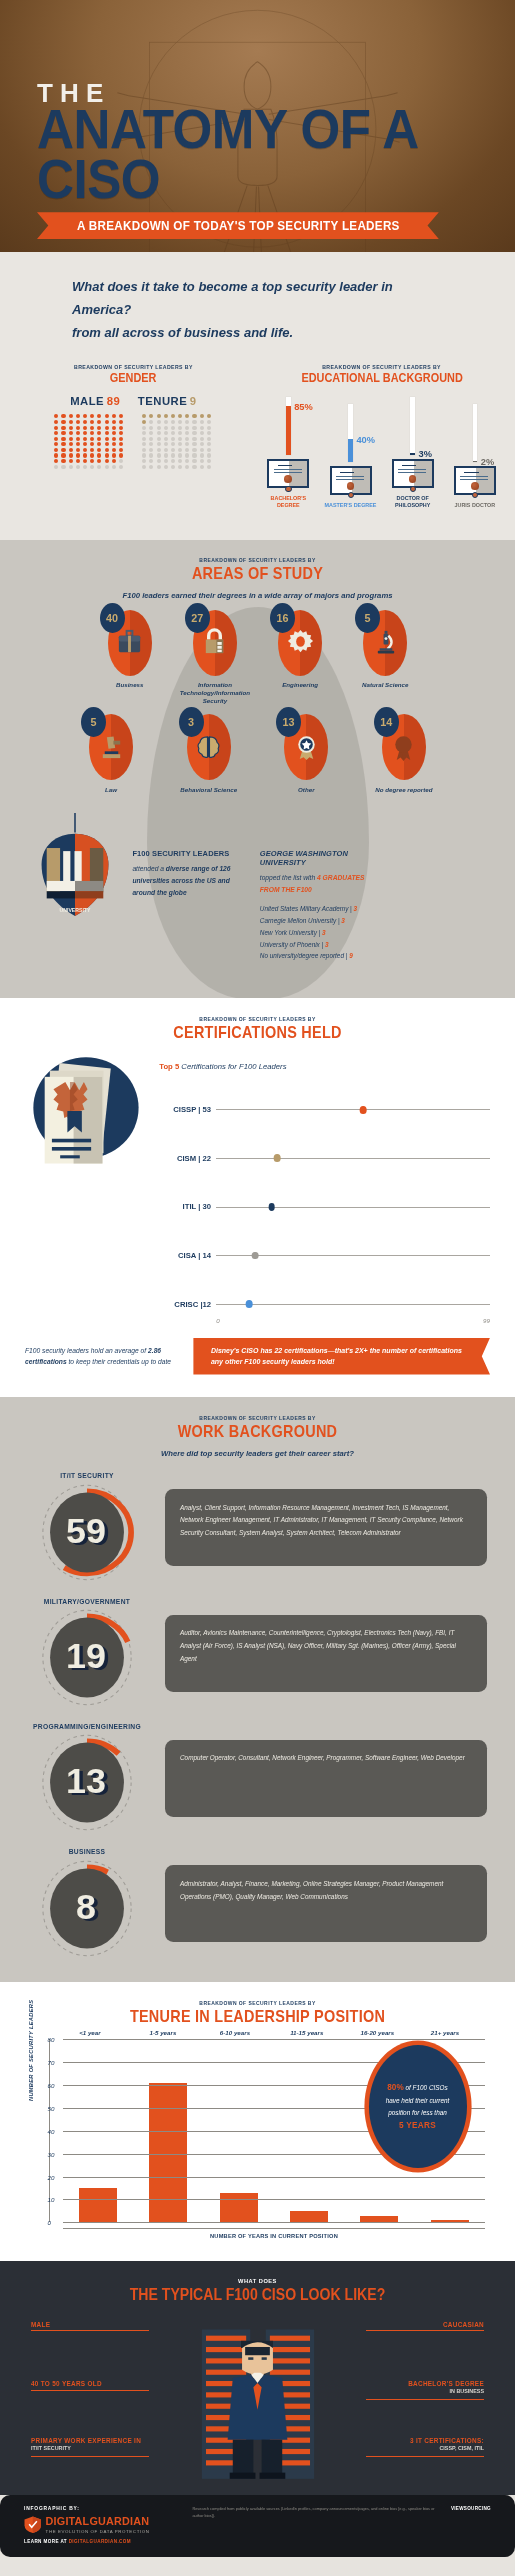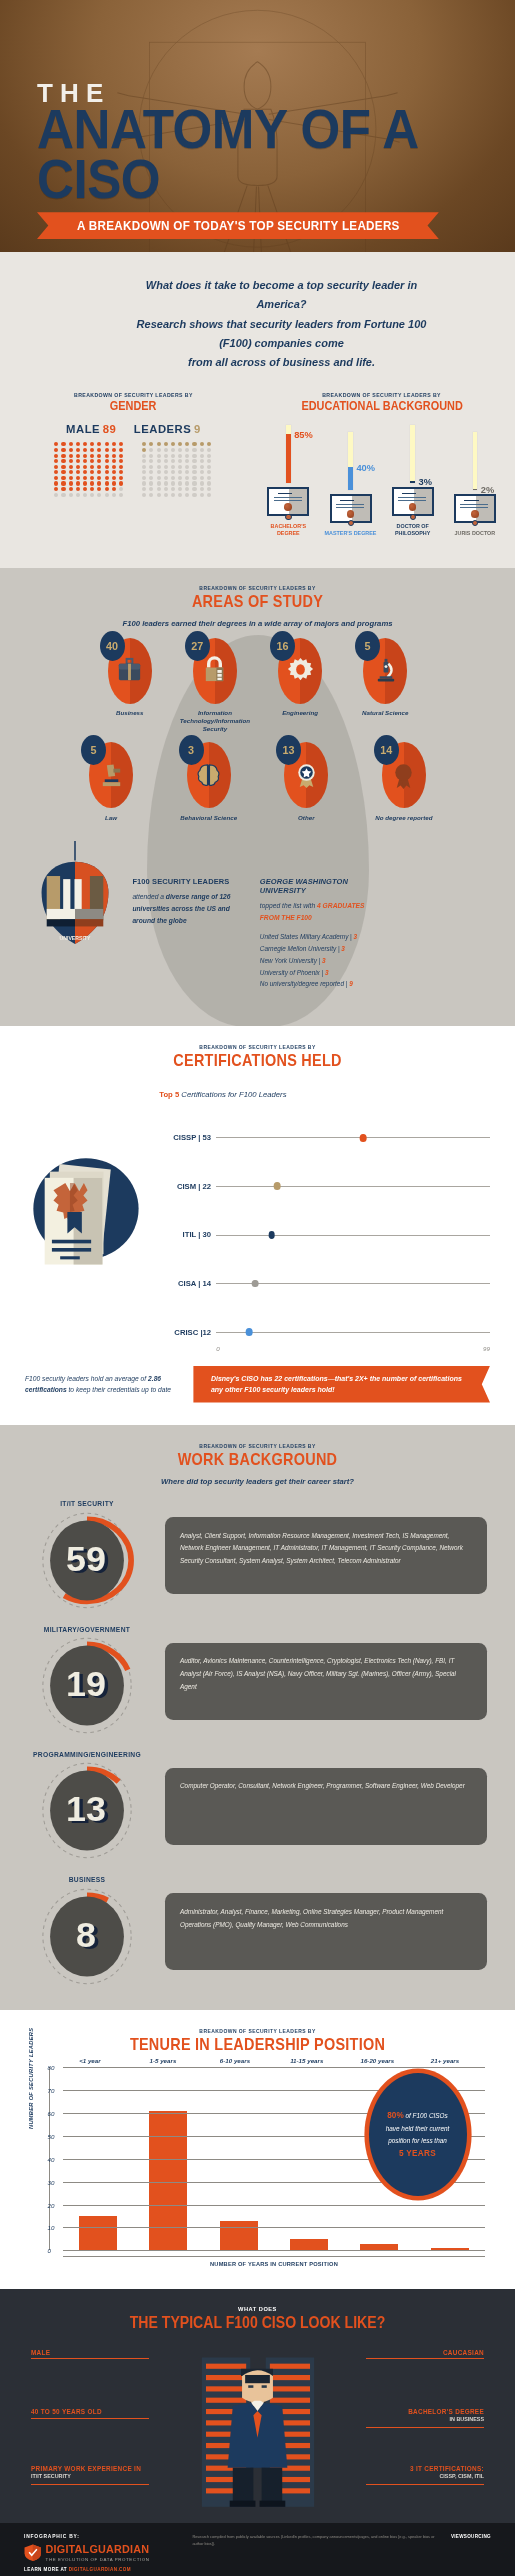--- a/index.html
+++ b/index.html
@@ -58,24 +58,23 @@
     letter-spacing: 0.3px; line-height: 1.05; margin-top: 2.1px;
     font-family: "Liberation Sans Narrow","Liberation Sans",sans-serif;
     transform: scaleX(0.85);
   }
   .sec-sub {
     text-align: center; color: #1c3a5e; font-size: 7.7px; font-style: italic;
     font-weight: bold; margin-top: 8.2px;
     font-family: "Liberation Sans Narrow","Liberation Sans",sans-serif;
   }
   .intro {
-    text-align: center; color: #1c3a5e; font-style: italic; font-weight: bold;
-    font-size: 11px; line-height: 1.75; padding: 24px 72px 17.5px;
+    text-align: left; color: #1c3a5e; font-style: italic; font-weight: bold;
+    font-size: 13px; line-height: 1.75; padding: 24px 72px 17.5px;
     font-family: "Liberation Sans Narrow","Liberation Sans",sans-serif;
-    margin-left: 48px;
   }
 
   
   .two-col { display: flex; padding: 2.1px 9.3px 15.5px; }
   .col { flex: 1; }
   .col-head-eyebrow {
     text-align: center; color: #1c3a5e; font-size: 5.2px; font-weight: bold;
     letter-spacing: 0.4px; font-family: "Liberation Sans Narrow","Liberation Sans",sans-serif;
   }
   .col-head-title {
@@ -93,21 +92,21 @@
   .dotgrids { display: flex; justify-content: center; gap: 17.5px; margin-top: 7.2px; }
   .dotgrid { display: grid; grid-template-columns: repeat(10, 5.7px); gap: 1.5px; }
   .dot { width: 4.1px; height: 4.1px; border-radius: 50%; background: #cfccc6; }
   .dot.on-male { background: #e2511e; }
   .dot.on-female { background: #b79b6a; }
 
   
   .edu-wrap { display: flex; justify-content: center; gap: 8.2px; margin-top: 8.2px; align-items: flex-end; }
   .edu-item { width: 54px; text-align: center; }
   .edu-gauge { height: 62px; display: flex; align-items: flex-end; justify-content: center; position: relative; }
-  .edu-track { width: 4.6px; height: 58px; background: #fef9c3; position: relative; box-shadow: 0 0 0 0.5px rgba(0,0,0,.04); }
+  .edu-track { width: 4.6px; height: 58px; background: #ffffff; position: relative; box-shadow: 0 0 0 0.5px rgba(0,0,0,.04); }
   .edu-fill { position: absolute; left: 0; bottom: 0; width: 100%; }
   .edu-pct { position: absolute; left: 8.2px; font-size: 9.3px; font-weight: bold;
     font-family: "Liberation Sans Narrow","Liberation Sans",sans-serif; white-space: nowrap; }
   .cert-icon { width: 42px; height: 29px; margin: 4.1px auto 0; position: relative; }
   .cert-frame { position: absolute; inset: 0; border: 2.6px solid #1c3a5e; background: linear-gradient(90deg,#fff 0 52%, #bfbcb6 52% 100%); }
   .cert-l1 { position: absolute; left: 10.3px; top: 5.7px; width: 14.4px; height: 1.5px; background: #1c3a5e; }
   .cert-l2 { position: absolute; left: 6.2px; top: 9.8px; width: 28px; height: 1px; background: #4a6c8c; }
   .cert-l3 { position: absolute; left: 6.2px; top: 13px; width: 28px; height: 1px; background: #4a6c8c; }
   .cert-seal { position: absolute; left: 17px; top: 16px; width: 7.7px; height: 7.7px; border-radius: 50%;
      background: radial-gradient(circle at 35% 35%, #c4643a, #8f3e1d); }
@@ -151,21 +150,21 @@
     font-family: "Liberation Sans Narrow","Liberation Sans",sans-serif; }
   .uni-h.ital { font-style: italic; }
   .uni-p { color: #1c3a5e; font-size: 6.7px; font-style: italic; line-height: 1.75; margin-top: 5.2px;
     font-family: "Liberation Sans Narrow","Liberation Sans",sans-serif; }
   .uni-p b { font-weight: bold; }
   .hl { color: #e2511e; font-weight: bold; }
   .uni-list { margin-top: 7.2px; color: #1c3a5e; font-size: 6.4px; font-style: italic; line-height: 1.85;
     font-family: "Liberation Sans Narrow","Liberation Sans",sans-serif; }
 
   
-  .cert-body { display: flex; align-items: center; padding: 8.2px 25px 0; gap: 10.3px; }
+  .cert-body { display: flex; align-items: flex-start; padding: 8.2px 25px 0; gap: 10.3px; }
   .cert-art { width: 124px; flex: none; position: relative; height: 129px; }
   .lolli-wrap { flex: 1; padding-top: 12.4px; }
   .lolli-title { color: #1c3a5e; font-size: 7.7px; font-style: italic; margin-bottom: 7.2px;
      font-family: "Liberation Sans Narrow","Liberation Sans",sans-serif; }
   .lolli-title b { color: #e2511e; font-weight: bold; font-style: normal; }
   .lolli-row { display: flex; align-items: center; height: 20.6px; margin-top: 28px; }
   .lolli-label { width: 57px; text-align: right; color: #1c3a5e; font-size: 7.7px; font-weight: bold;
      padding-right: 5.2px; font-family: "Liberation Sans Narrow","Liberation Sans",sans-serif; }
   .lolli-track { flex: 1; height: 0.5px; background: #a9a6a0; position: relative; }
   .lolli-dot { position: absolute; top: -3.6px; width: 6.7px; height: 7.7px; border-radius: 50%; transform: translateX(-50%); }
@@ -242,21 +241,21 @@
   .ciso-facts { position: absolute; inset: 0; }
   .fact { position: absolute; width: 118px; }
   .fact .ft { color: #e2511e; font-size: 6.4px; font-weight: bold; letter-spacing: 0.3px;
      font-family: "Liberation Sans Narrow","Liberation Sans",sans-serif; }
   .fact .fs { color: #d8d5cf; font-size: 5.4px; font-weight: bold; margin-top: 1px; line-height: 1.4;
      font-family: "Liberation Sans Narrow","Liberation Sans",sans-serif; }
   .fact.r { text-align: right; }
   .fact .rule { height: 0.5px; background: #e2511e; margin-top: 2.6px; }
 
   
-  .footer { background: #16181c; padding: 11.3px 24px 13.4px; display: flex; gap: 13.4px; align-items: flex-start; }
+  .footer { background: #16181c; padding: 11.3px 24px 13.4px; display: flex; gap: 13.4px; align-items: flex-start; border-radius: 10px; }
   .fl { width: 155px; }
   .fl .tag { color: #fff; font-size: 4.9px; letter-spacing: 0.8px; font-weight: bold;
      font-family: "Liberation Sans Narrow","Liberation Sans",sans-serif; }
   .dg-logo { display: flex; align-items: center; gap: 4.1px; margin-top: 4.1px; }
   .dg-name { color: #fff; font-size: 10.8px; font-weight: bold; letter-spacing: 0.2px;
      font-family: "Liberation Sans Narrow","Liberation Sans",sans-serif; }
   .dg-name span { color: #e2511e; }
   .dg-sub { color: #a9a6a0; font-size: 4.4px; letter-spacing: 0.6px; margin-top: 1.5px;
      font-family: "Liberation Sans Narrow","Liberation Sans",sans-serif; }
   .dg-learn { color: #fff; font-size: 4.6px; letter-spacing: 0.4px; margin-top: 5.2px; font-weight: bold;
@@ -291,35 +290,34 @@
       <div class="main-title">ANATOMY OF A CISO</div>
       <div class="ribbon">
         <span>A BREAKDOWN OF TODAY'S TOP SECURITY LEADERS</span>
       </div>
     </div>
   </div>
 
   <div class="sec light" style="padding-top:0">
     <div class="intro">
       <div>What does it take to become a top security leader in America?</div>
-      <div>Research shows that security leaders from Fortune 100 (F100) companies come</div>
       <div>from all across of business and life.</div>
     </div>
 
     <div class="two-col">
 
       <div class="col">
         <div class="col-head-eyebrow">BREAKDOWN OF SECURITY LEADERS BY</div>
         <div class="col-head-title">GENDER</div>
         <div class="gender-labels">
           <div class="g-label">
             <span>MALE</span><span class="g-num male">89</span>
           </div>
           <div class="g-label">
-            <span>LEADERS</span><span class="g-num female">9</span>
+            <span>TENURE</span><span class="g-num female">9</span>
           </div>
         </div>
         <div class="dotgrids">
           <div class="dotgrid" id="male-grid">
               <div class="dot on-male"></div>
               <div class="dot on-male"></div>
               <div class="dot on-male"></div>
               <div class="dot on-male"></div>
               <div class="dot on-male"></div>
               <div class="dot on-male"></div>

